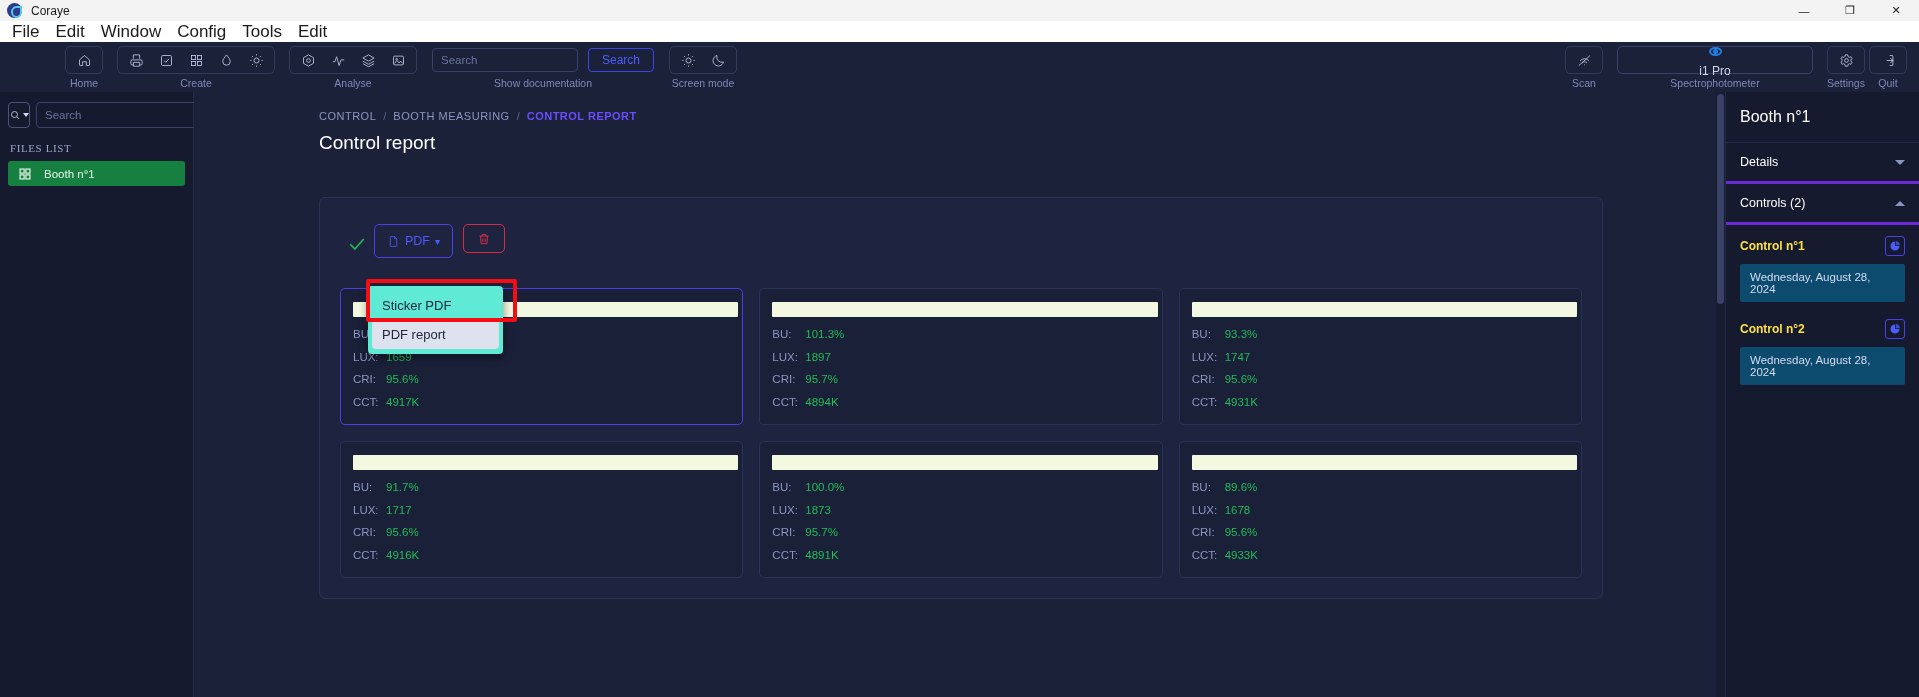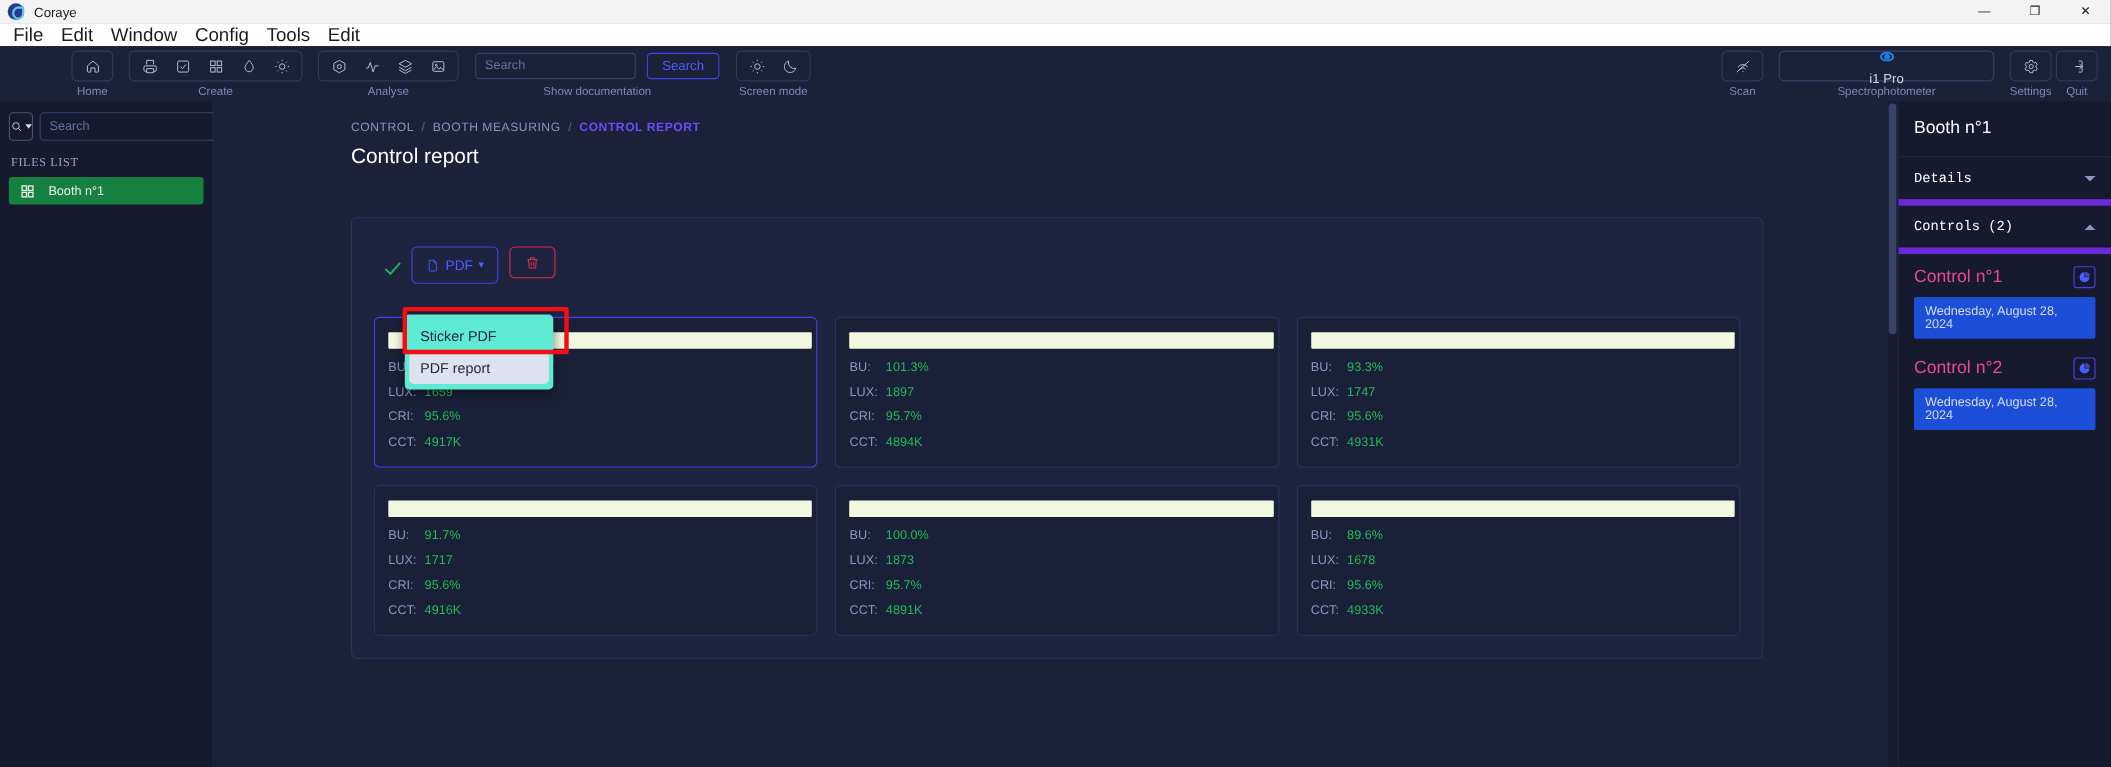--- a/index.html
+++ b/index.html
@@ -165,37 +165,37 @@
   .meas-row:last-child { margin-bottom: 0; }
   .meas-key { color: #8b95c2; min-width: 26px; }
   .meas-val { color: #22bb55; }
   
   .rightpanel {
     width: 194px; background: #151a2e; border-left: 1px solid #232a46; flex: 0 0 auto;
   }
   .rp-title { font-size: 16px; color: #ffffff; padding: 16px 14px; border-bottom: 1px solid #232a46; }
   .rp-section {
     display: flex; align-items: center; justify-content: space-between;
-    padding: 12px 14px; border-bottom: 6px solid #6d28d9; cursor: pointer; font-family: Liberation Mono, monospace;
+    padding: 12px 14px; border-bottom: 3px solid #6d28d9; cursor: pointer;
   }
   .rp-section-label { font-size: 12.5px; color: #ffffff; }
   .chev { width: 0; height: 0; border-left: 5px solid transparent; border-right: 5px solid transparent; }
   .chev.dn { border-top: 5px solid #8b95c2; }
   .chev.up { border-bottom: 5px solid #8b95c2; }
   .rp-control-row {
     display: flex; align-items: center; justify-content: space-between; padding: 11px 14px 8px 14px;
   }
-  .rp-control-label { font-size: 16px; color: #ec4899; font-weight: normal; }
+  .rp-control-label { font-size: 12px; color: #fde047; font-weight: bold; }
   .rp-chart-btn {
     width: 20px; height: 20px; border: 1px solid #4a3fe8; border-radius: 3px;
     display: flex; align-items: center; justify-content: center; cursor: pointer;
   }
   .rp-chart-btn svg { width: 12px; height: 12px; }
   .rp-date {
-    margin: 0 14px 6px 14px; background: #1d4ed8; border-radius: 2px;
+    margin: 0 14px 6px 14px; background: #0c4a6e; border-radius: 2px;
     font-size: 11.5px; color: #d4dbf2; padding: 7px 10px;
   }
   .scroll-track {
     position: absolute; right: 0; top: 0; width: 9px; height: 100%; background: #171c30;
   }
   .scroll-thumb {
     position: absolute; right: 1px; top: 2px; width: 7px; height: 210px;
     background: #3a4268; border-radius: 4px;
   }
 </style>

